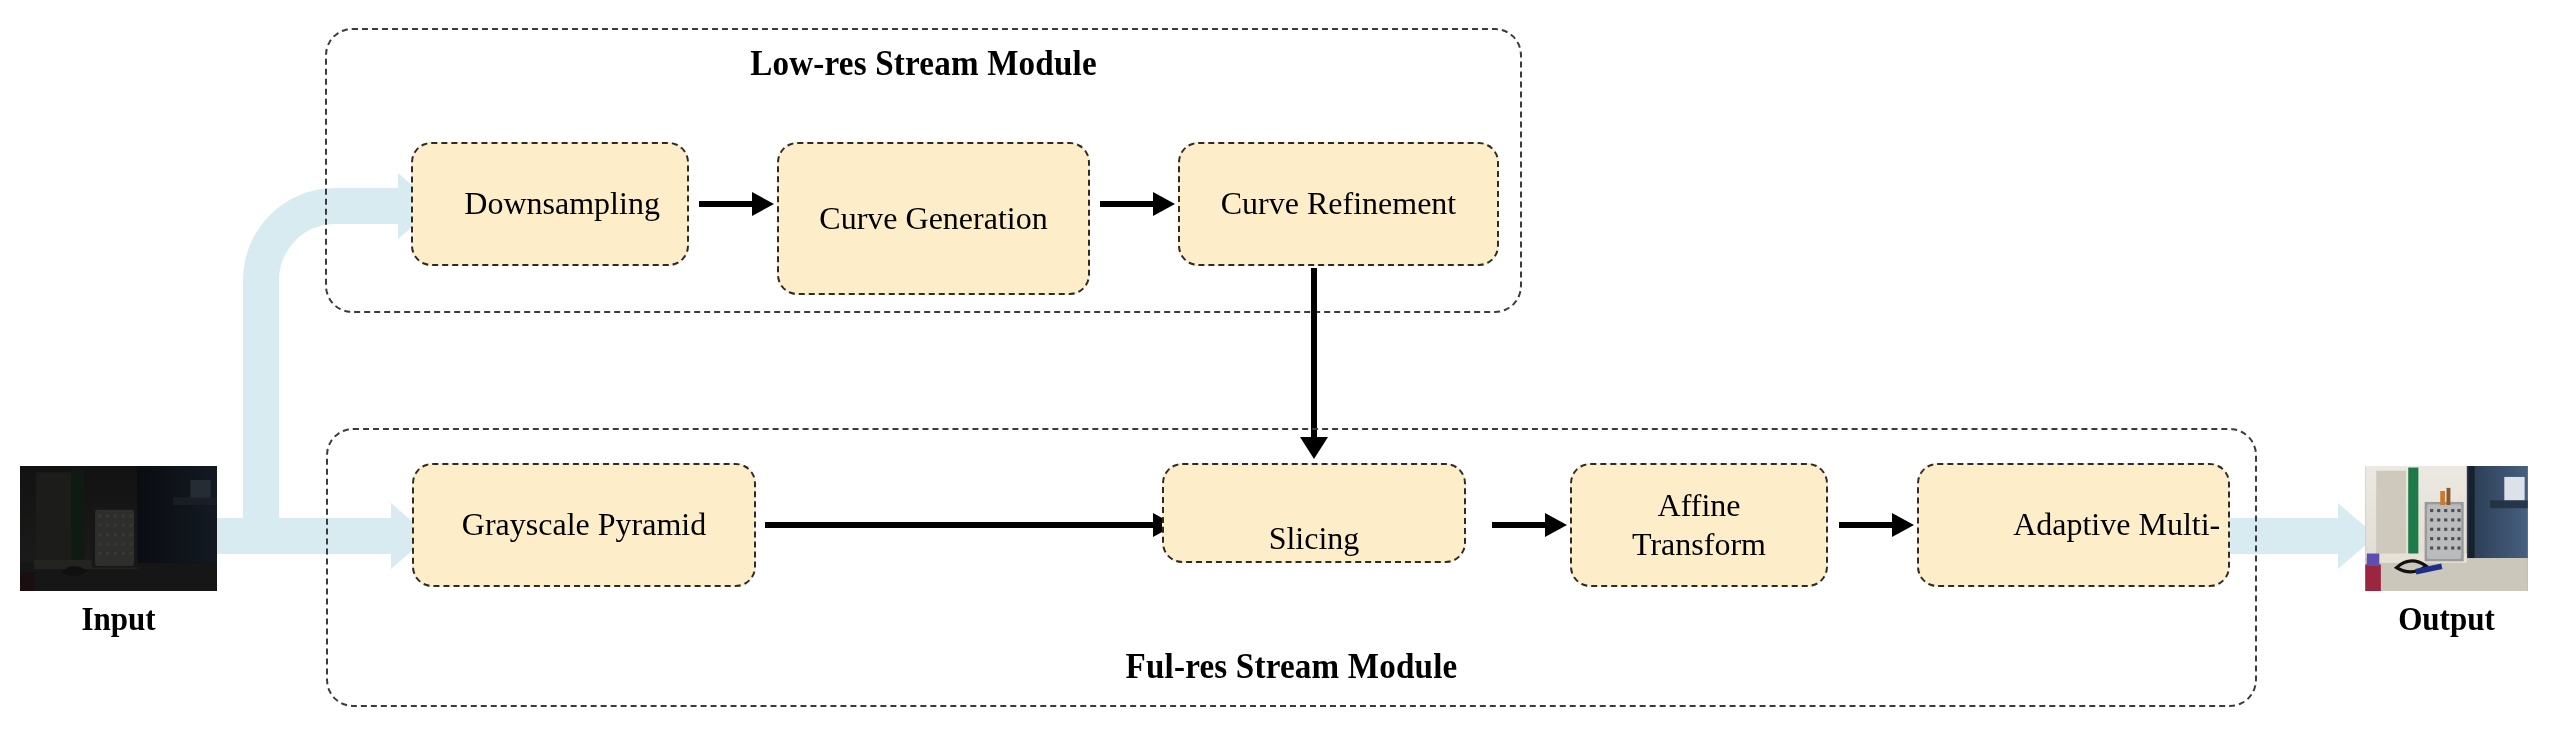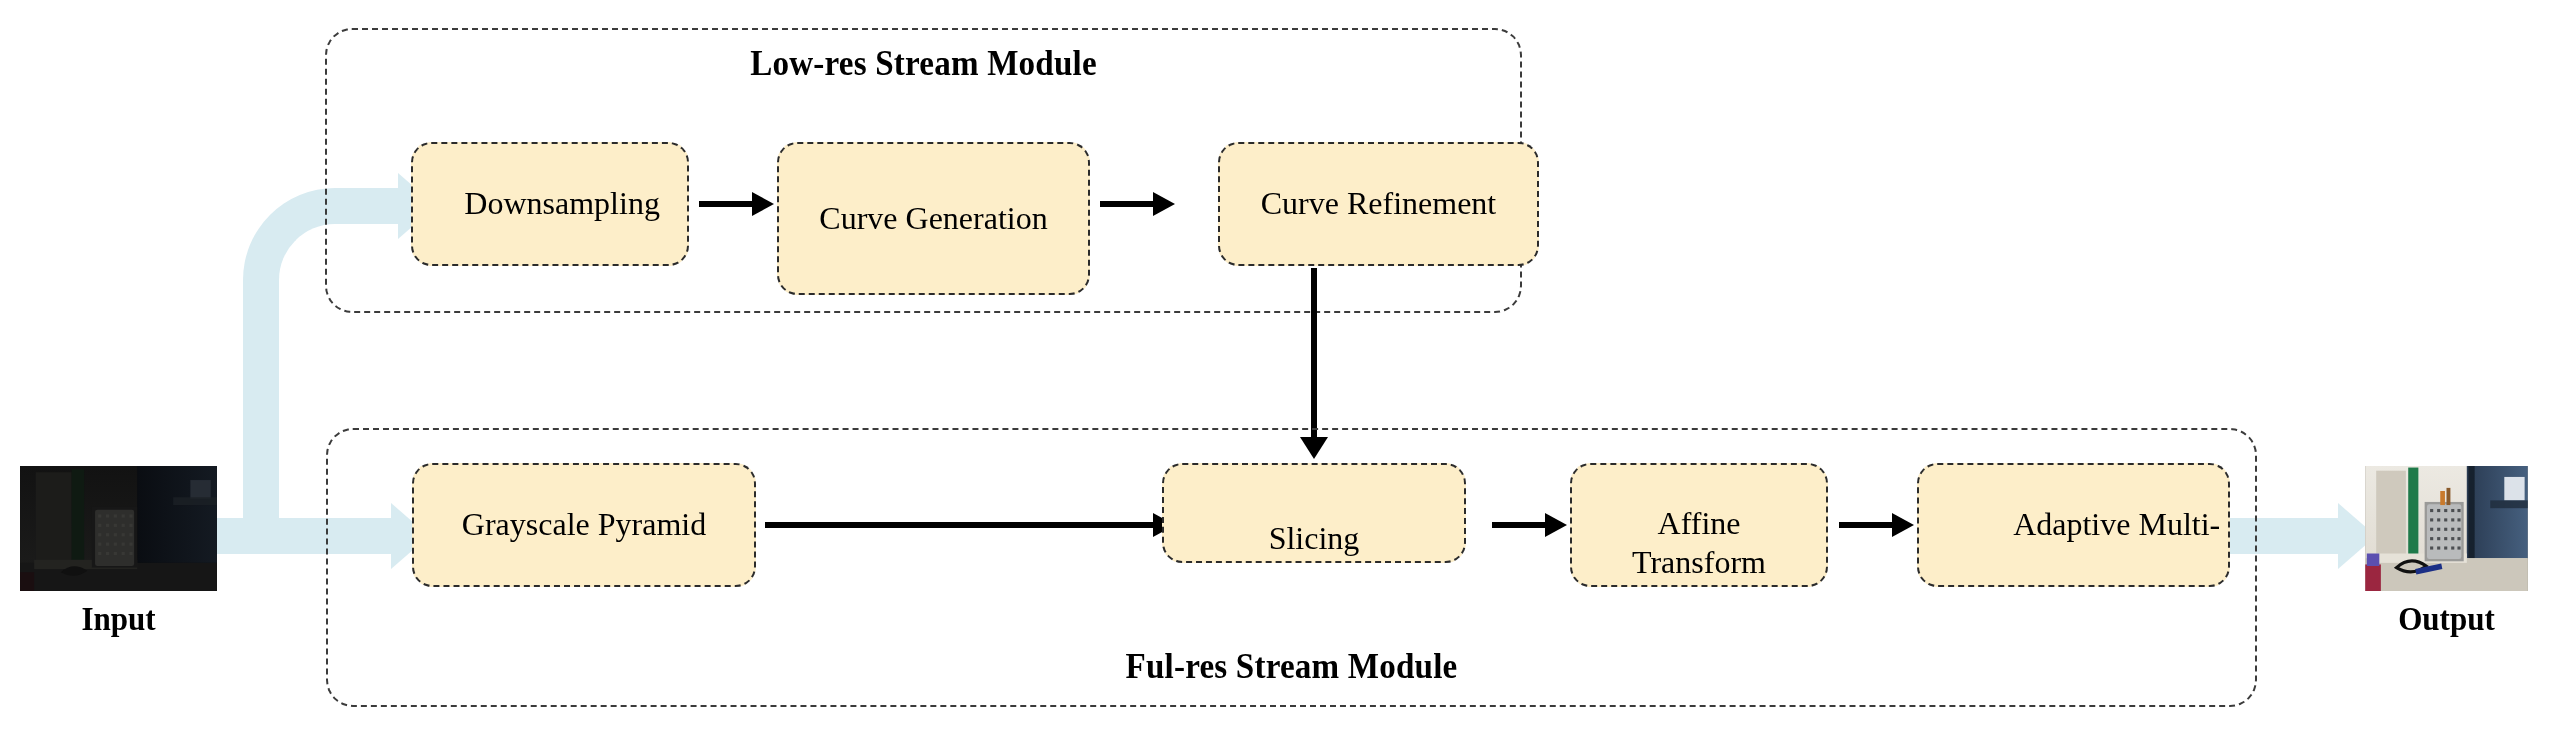--- a/index.html
+++ b/index.html
@@ -264,42 +264,42 @@
   <div class="harrow" style="left:699px; top:201px; width:55px;"></div>
 
   <div class="pbox" style="left:777px; top:142px; width:313px; height:153px;">
     <div>
       <span>Curve Generation</span>
     </div>
   </div>
 
   <div class="harrow" style="left:1100px; top:201px; width:55px;"></div>
 
-  <div class="pbox" style="left:1218px; top:142px; width:321px; height:124px;">
+  <div class="pbox" style="left:1178px; top:142px; width:321px; height:124px;">
     <span>Curve Refinement</span>
   </div>
 
   <div class="varrow" style="left:1311px; top:268px; height:171px;"></div>
 
   <div class="module" style="left:326px; top:428px; width:1931px; height:279px;"></div>
   <div class="module-title" style="left:326px; top:645px; width:1931px;">Ful-res Stream Module</div>
 
   <div class="pbox" style="left:412px; top:463px; width:344px; height:124px;">
     <span>Grayscale Pyramid</span>
   </div>
 
   <div class="harrow" style="left:765px; top:522px; width:390px;"></div>
 
   <div class="pbox" style="left:1162px; top:463px; width:304px; height:100px;align-items:flex-end;">
     <span>Slicing</span>
   </div>
 
   <div class="harrow" style="left:1492px; top:522px; width:55px;"></div>
 
-  <div class="pbox" style="left:1570px; top:463px; width:258px; height:124px;align-items:flex-end;">
+  <div class="pbox" style="left:1570px; top:463px; width:258px; height:124px;">
     <div>
       <span>Affine</span>
       <span>Transform</span>
     </div>
   </div>
 
   <div class="harrow" style="left:1839px; top:522px; width:55px;"></div>
 
   <div class="pbox" style="left:1917px; top:463px; width:313px; height:124px;justify-content:flex-end;">
     <div>

